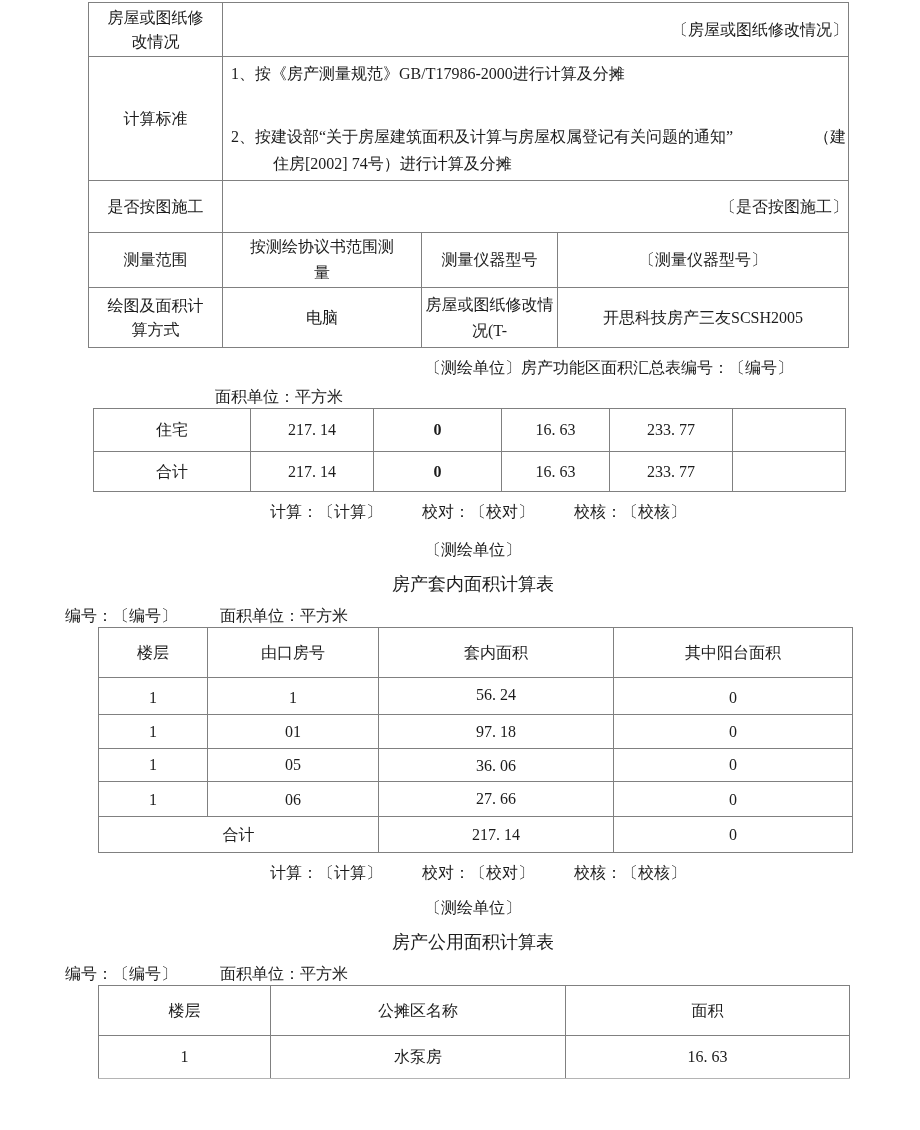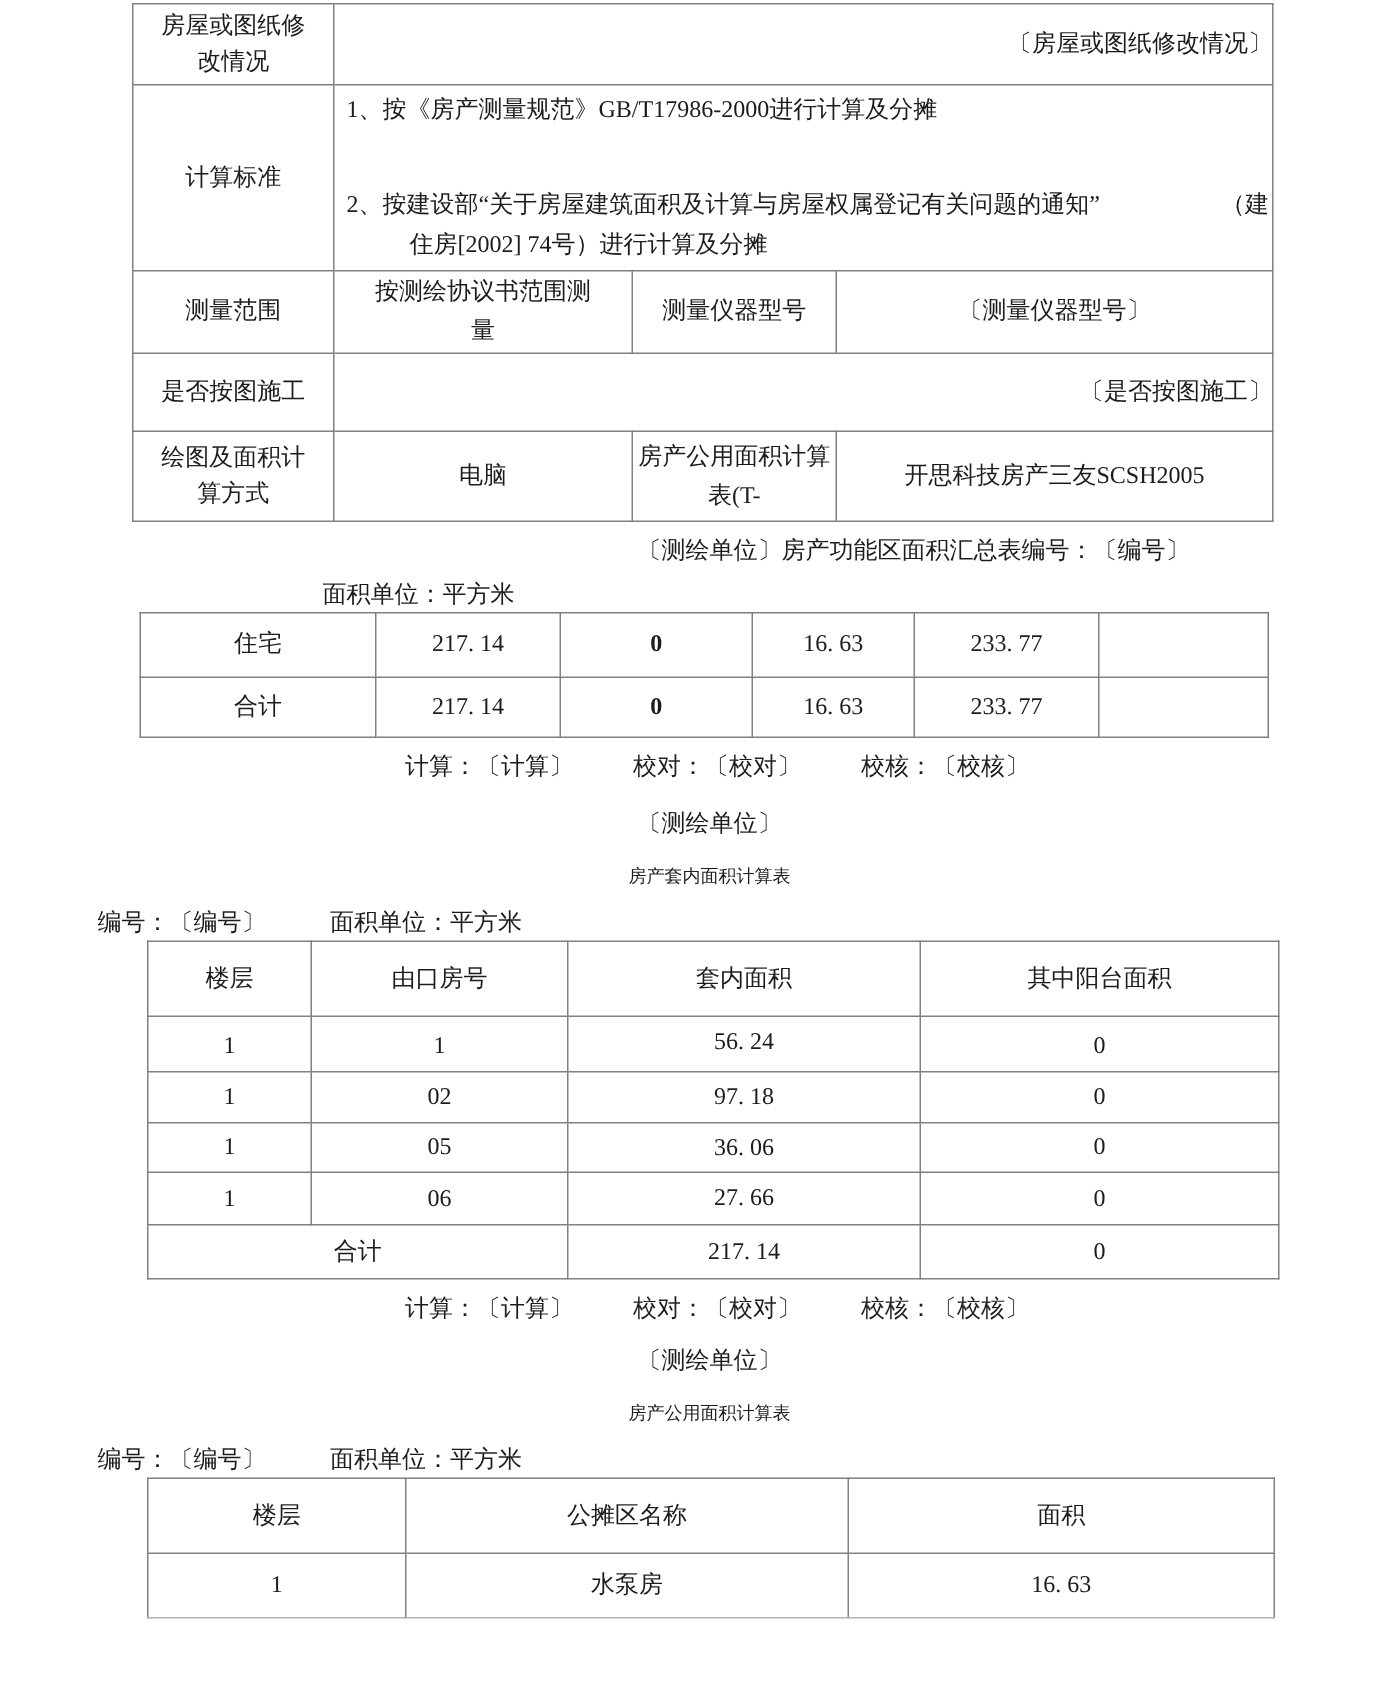--- a/index.html
+++ b/index.html
@@ -22,21 +22,21 @@
   .std-line.flexline{display:flex;justify-content:space-between;padding-right:2px;margin-top:36px;}
   .std-line.indent{padding-left:42px;}
   .t1 td.mid{padding:0 24px;line-height:26px;}
   .t1 td.soft{word-break:break-all;padding:0 2px;line-height:26px;}
   
   .note-line{margin-top:10px;padding-left:425px;font-size:16px;line-height:20px;}
   .unit-line{margin:9px 0 2px 215px;font-size:16px;line-height:19px;}
   .sig-line{margin:10px 0 0 270px;font-size:16px;line-height:20px;}
   .sig-line span{margin-right:40px;}
   .center-line{width:760px;margin:18px 0 0 93px;text-align:center;font-size:16px;line-height:20px;}
-  .doc-title{font-size:12px;margin-top:13px;line-height:22px;}
+  .doc-title{font-size:18px;margin-top:13px;line-height:22px;}
   .code-line{margin:11px 0 2px 65px;font-size:16px;line-height:19px;}
   .code-line .gap{margin-left:43px;}
   
   .t2{margin-left:93px;width:752px;}
   .t2 td.bold{font-weight:bold;}
   
   .t3{margin-left:98px;width:754px;}
   .t3 tr.data td{vertical-align:bottom;padding-bottom:5px;}
   .t3 tr.data td.hi{vertical-align:top;padding-top:5px;padding-bottom:0;}
   
@@ -62,34 +62,34 @@
     <td class="lbl">计算标准</td>
     <td class="std" colspan="3">
       <div class="std-line">1、按《房产测量规范》GB/T17986-2000进行计算及分摊</div>
       <div class="std-line flexline">
         <span>2、按建设部“关于房屋建筑面积及计算与房屋权属登记有关问题的通知”</span>
         <span>（建</span>
       </div>
       <div class="std-line indent">住房[2002] 74号）进行计算及分摊</div>
     </td>
   </tr>
+  <tr style="height:52px">
+    <td class="lbl">是否按图施工</td>
+    <td class="val-left" colspan="3">〔是否按图施工〕</td>
+  </tr>
   <tr style="height:55px">
     <td class="lbl">测量范围</td>
     <td class="mid">按测绘协议书范围测量</td>
     <td>测量仪器型号</td>
     <td>〔测量仪器型号〕</td>
   </tr>
-  <tr style="height:52px">
-    <td class="lbl">是否按图施工</td>
-    <td class="val-left" colspan="3">〔是否按图施工〕</td>
-  </tr>
   <tr style="height:60px">
     <td class="lbl">绘图及面积计算方式</td>
     <td>电脑</td>
-    <td class="soft">房产公用面积计算表(T-</td>
+    <td class="soft">房屋或图纸修改情况(T-</td>
     <td>开思科技房产三友SCSH2005</td>
   </tr>
 </tbody>
   </table>
 
 <div class="note-line">〔测绘单位〕房产功能区面积汇总表编号：〔编号〕</div>
 <div class="unit-line">面积单位：平方米</div>
 
 <table class="t2">
   <colgroup>
@@ -145,21 +145,21 @@
     <td>其中阳台面积</td>
   </tr>
   <tr class="data" style="height:37px">
     <td>1</td>
     <td>1</td>
     <td class="hi">56. 24</td>
     <td>0</td>
   </tr>
   <tr class="data" style="height:34px">
     <td>1</td>
-    <td>02</td>
+    <td>01</td>
     <td class="hi">97. 18</td>
     <td>0</td>
   </tr>
   <tr class="data" style="height:33px">
     <td>1</td>
     <td>05</td>
     <td class="hi">36. 06</td>
     <td>0</td>
   </tr>
   <tr class="data" style="height:35px">

